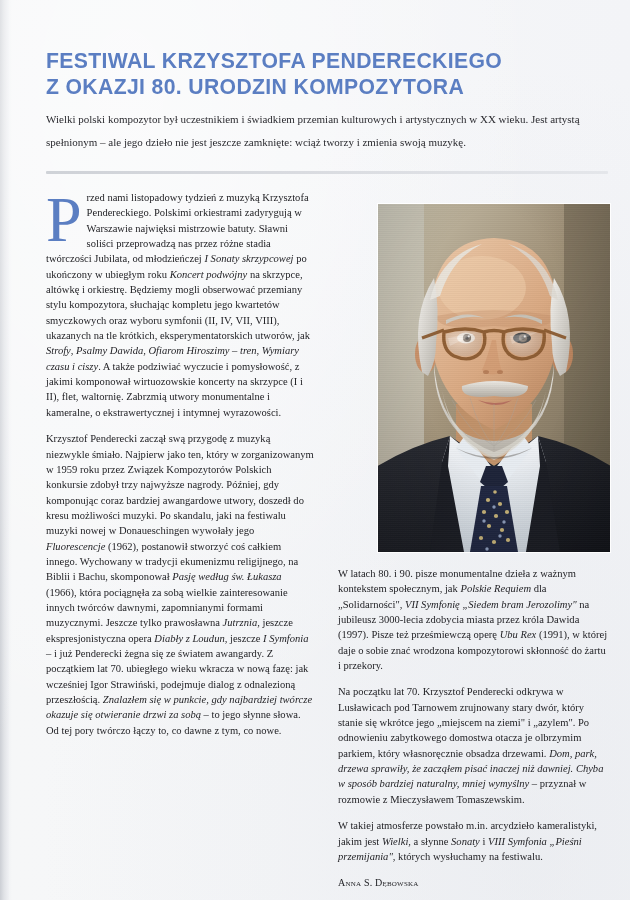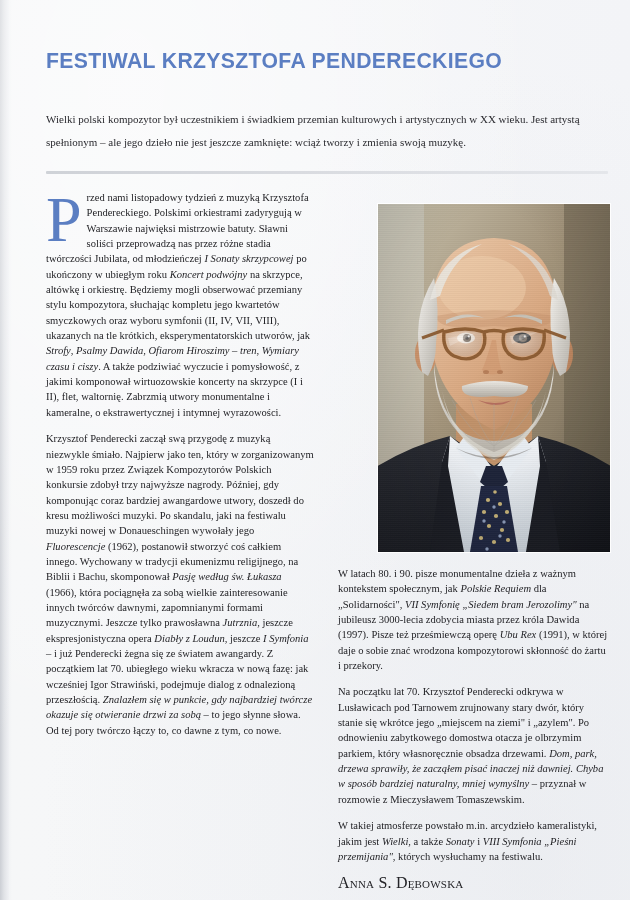--- a/index.html
+++ b/index.html
@@ -118,21 +118,21 @@
     font-family: "Liberation Serif", "DejaVu Serif", serif;
     font-size: 64px;
     line-height: 52px;
     padding: 2px 5px 0 0;
     margin-top: 2px;
     font-weight: 400;
   }
 
   .byline {
     font-variant: small-caps;
-    font-size: 16px;
+    font-size: 10px;
     letter-spacing: 0.2px;
     color: #232327;
     margin-top: 1px;
   }
 
   
   .photo-wrap {
     position: absolute;
     left: 338px;
     top: 188px;
@@ -171,20 +171,21 @@
 </head>
 <body>
 
 <div class="page">
   <div class="page-edge"></div>
 
   <div class="content">
 
     <h1 class="headline">
       <span class="hl-line">FESTIWAL KRZYSZTOFA PENDERECKIEGO</span>
+      <span class="hl-line">Z OKAZJI 80. URODZIN KOMPOZYTORA</span>
     </h1>
 
     <p class="lead">Wielki polski kompozytor był uczestnikiem i świadkiem przemian kulturowych i artystycznych w XX wieku. Jest artystą spełnionym – ale jego dzieło nie jest jeszcze zamknięte: wciąż tworzy i zmienia swoją muzykę.</p>
 
     <div class="rule"></div>
 
     <figure class="photo-wrap">
       <div class="photo">
         <svg viewBox="0 0 232 348" preserveAspectRatio="xMidYMid slice" aria-hidden="true">
           <defs>
@@ -332,19 +333,19 @@
     </div>
 
     <div class="col col-right">
       <p>
         <span>W latach 80. i 90. pisze monumentalne dzieła z ważnym kontekstem społecznym, jak </span><i>Polskie Requiem</i><span> dla „Solidarności", </span><i>VII Symfonię „Siedem bram Jerozolimy"</i><span> na jubileusz 3000-lecia zdobycia miasta przez króla Dawida (1997). Pisze też prześmiewczą operę </span><i>Ubu Rex</i><span> (1991), w której daje o sobie znać wrodzona kompozytorowi skłonność do żartu i przekory.</span>
       </p>
       <p>
         <span>Na początku lat 70. Krzysztof Penderecki odkrywa w Lusławicach pod Tarnowem zrujnowany stary dwór, który stanie się wkrótce jego „miejscem na ziemi" i „azylem". Po odnowieniu zabytkowego domostwa otacza je olbrzymim parkiem, który własnoręcznie obsadza drzewami. </span><i>Dom, park, drzewa sprawiły, że zacząłem pisać inaczej niż dawniej. Chyba w sposób bardziej naturalny, mniej wymyślny</i><span> – przyznał w rozmowie z Mieczysławem Tomaszewskim.</span>
       </p>
       <p>
-        <span>W takiej atmosferze powstało m.in. arcydzieło kameralistyki, jakim jest </span><i>Wielki</i><span>, a także </span><i>Sonaty</i><span> i </span><i>VIII Symfonia „Pieśni przemijania"</i><span>, których wysłuchamy na festiwalu.</span>
+        <span>W takiej atmosferze powstało m.in. arcydzieło kameralistyki, jakim jest </span><i>Wielki</i><span>, a słynne </span><i>Sonaty</i><span> i </span><i>VIII Symfonia „Pieśni przemijania"</i><span>, których wysłuchamy na festiwalu.</span>
       </p>
       <p class="byline">Anna S. Dębowska</p>
     </div>
 
   </div>
 </div>
 
 </body></html>

